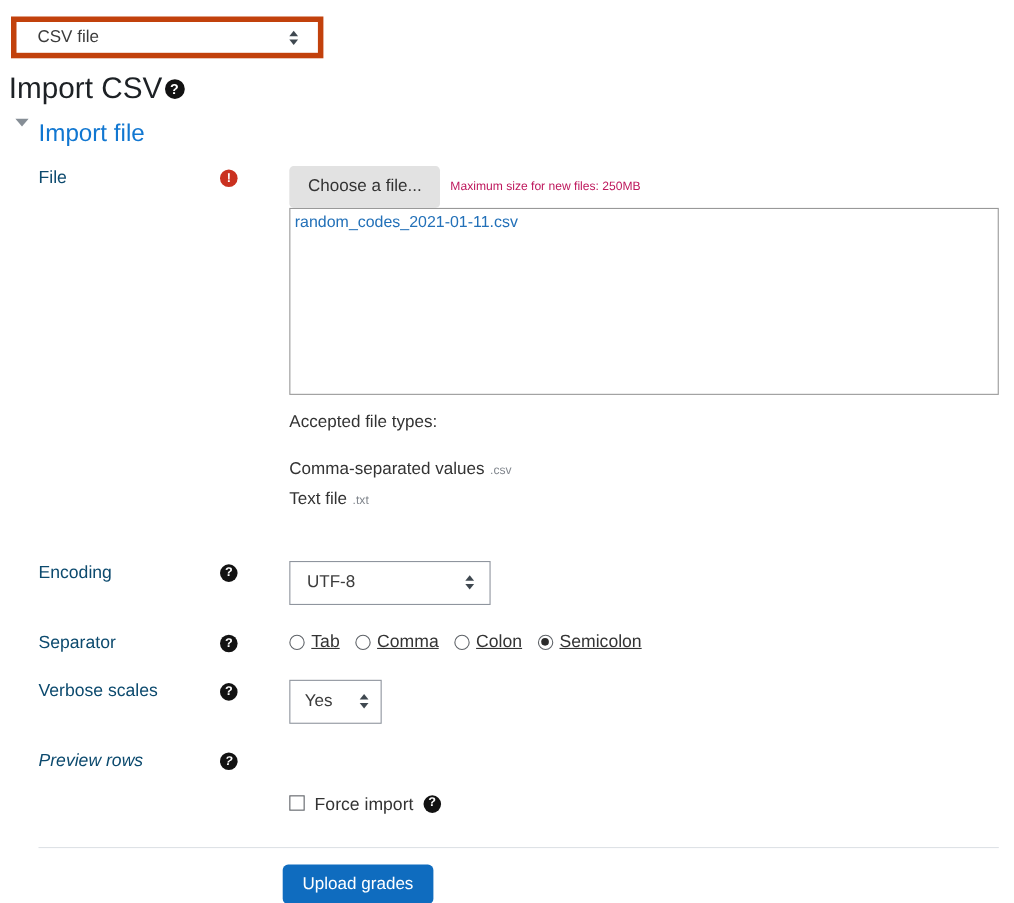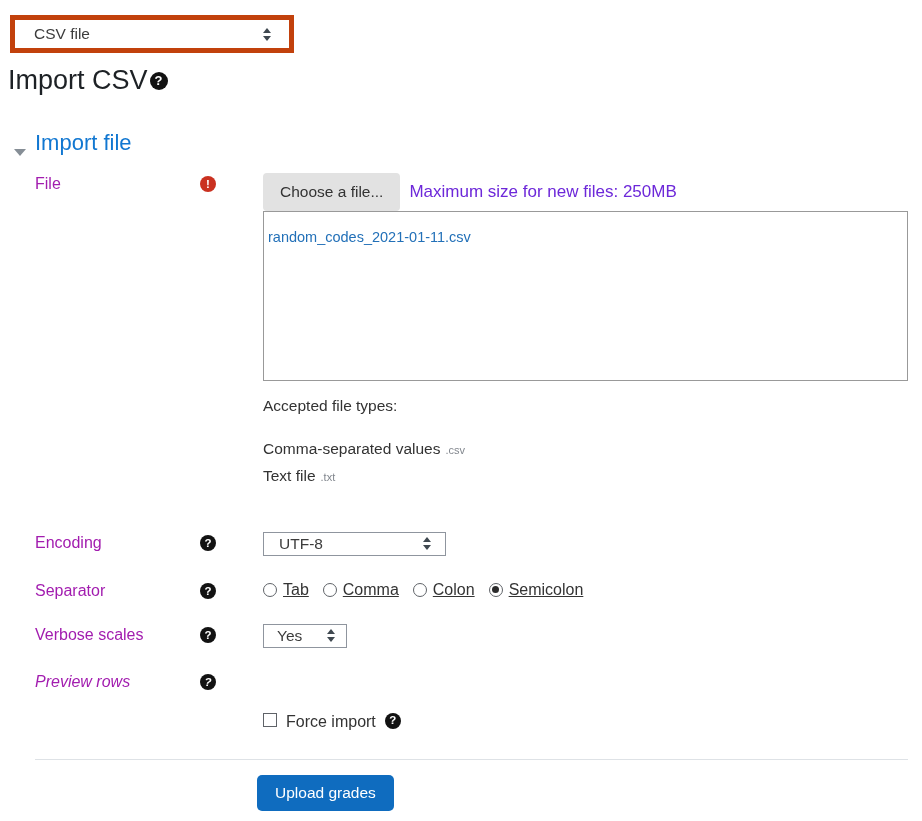--- a/index.html
+++ b/index.html
@@ -27,48 +27,48 @@
     font-size:11.5px;font-weight:bold;display:inline-flex;align-items:center;
     justify-content:center;flex:0 0 auto;cursor:pointer;line-height:1;
   }
   .help.lg{width:18px;height:18px;font-size:13px;margin-left:2px;}
   .req{
     width:16px;height:16px;border-radius:50%;background:#ca3120;color:#fff;
     font-size:11.5px;font-weight:bold;display:inline-flex;align-items:center;
     justify-content:center;line-height:1;
   }
   
-  .section-head{margin:34px 0 17px 14px;display:flex;align-items:flex-end;}
+  .section-head{margin:12px 0 17px 14px;display:flex;align-items:flex-start;}
   .caret{width:0;height:0;border-left:6px solid transparent;border-right:6px solid transparent;border-top:7px solid #868e96;margin-right:9px;cursor:pointer;}
   .section-title{font-size:22px;color:#1177d1;text-decoration:none;cursor:pointer;}
   
   .form{padding-left:35px;}
   .row{display:flex;align-items:flex-start;}
-  .cell-label{width:165px;flex:0 0 165px;padding-top:2px;font-size:16px;color:#a21caf;}
+  .cell-label{width:165px;flex:0 0 165px;padding-top:2px;font-size:16px;color:#0c4a6e;}
   .cell-icon{width:63px;flex:0 0 63px;padding-top:1px;}
   .cell-control{flex:1 1 auto;}
   
   .file-top{display:flex;align-items:center;}
   .choose-btn{
     font-family:inherit;font-size:15.5px;color:#333;background:#e2e2e2;border:none;
     border-radius:4px;padding:0 17px;height:38px;cursor:pointer;
   }
-  .maxsize{margin-left:9px;font-size:17px;color:#6d28d9;}
+  .maxsize{margin-left:9px;font-size:11px;color:#be185d;}
   .filebox{
     margin-top:0px;width:645px;height:170px;box-sizing:border-box;
-    border:1px solid #999;background:#fff;padding:16px 4px;
+    border:1px solid #999;background:#fff;padding:3px 4px;
   }
   .filename{font-size:14.5px;color:#2270b8;text-decoration:none;cursor:pointer;}
   .accepted{margin-top:12px;font-size:15.5px;color:#333;}
   .accepted-title{margin-bottom:21px;margin-top:16px;}
   .ftype{line-height:26px;}
   .ext{font-size:11px;color:#82878e;margin-left:5px;}
   
   .sel{
-    box-sizing:border-box;height:24px;border:1px solid #8f959e;background:#fff;
+    box-sizing:border-box;height:40px;border:1px solid #8f959e;background:#fff;
     display:inline-flex;align-items:center;justify-content:space-between;
     padding:0 14px 0 15px;font-size:15.5px;color:#3c3c3c;cursor:pointer;
   }
   .sel-encoding{width:183px;}
   .sel-verbose{width:84px;padding:0 11px 0 13px;}
   .sel-preview{width:111px;}
   
   .row-encoding{margin-top:42px;}
   .row-separator{margin-top:24px;}
   .row-verbose{margin-top:24px;}

